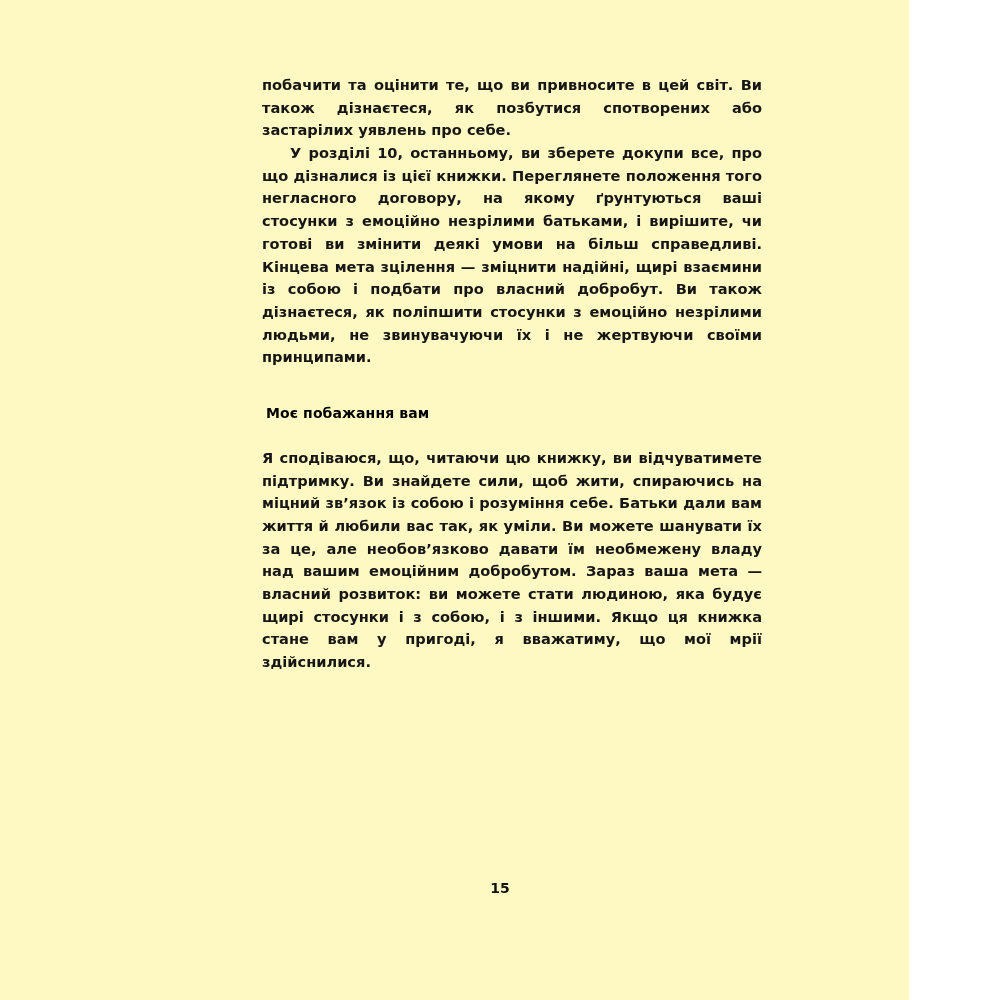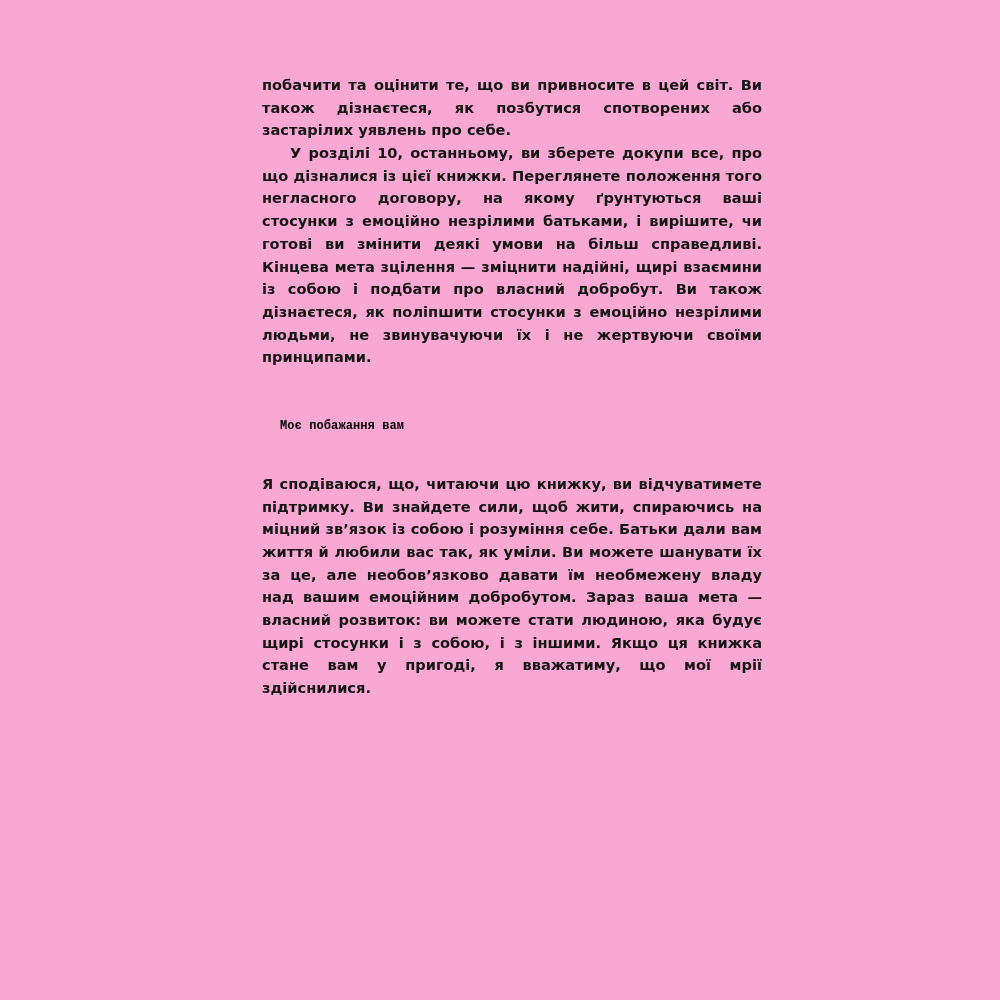--- a/index.html
+++ b/index.html
@@ -12,23 +12,23 @@
     height: 1000px;
     font-family: "DejaVu Sans", sans-serif;
     color: #000000;
     position: relative;
     overflow: hidden;
   }
   .page {
     position: absolute;
     left: 0;
     top: 0;
-    width: 1000px;
+    width: 909px;
     height: 1000px;
-    background: #f9a8d4;
+    background: #fef9c3;
   }
   .text-column {
     position: absolute;
     left: 262px;
     top: 74px;
     width: 500px;
   }
   p.body-par {
     margin: 0;
     font-size: 14.6px;
@@ -36,26 +36,25 @@
     text-align: justify;
     text-justify: inter-word;
     font-weight: 600;
     color: #161616;
     hyphens: manual;
   }
   p.indent {
     text-indent: 28px;
   }
   h2.section-heading {
-    margin: 18px;
-    font-size: 12px;
+    margin: 4px;
+    font-size: 14px;
     font-weight: 700;
     color: #000000;
     letter-spacing: 0.1px;
-    font-family: Liberation Mono, monospace;
   }
   .gap-before-heading { height: 32px; }
   .gap-after-heading { height: 22px; }
   .page-number {
     position: absolute;
     left: 0;
     top: 880px;
     width: 1000px;
     text-align: center;
     font-size: 14px;
@@ -77,13 +76,14 @@
     <div class="gap-before-heading"></div>
 
     <h2 class="section-heading">Моє побажання вам</h2>
 
     <div class="gap-after-heading"></div>
 
     <p class="body-par">Я сподіваюся, що, читаючи цю книжку, ви відчуватимете підтримку. Ви знайдете сили, щоб жити, спираючись на міцний зв’язок із собою і розуміння себе. Батьки дали вам життя й любили вас так, як уміли. Ви можете шанувати їх за це, але необов’язково давати їм необмежену владу над вашим емоційним добробутом. Зараз ваша мета — власний розвиток: ви можете стати людиною, яка будує щирі стосунки і з собою, і з іншими. Якщо ця книжка стане вам у пригоді, я вважатиму, що мої мрії здійснилися.</p>
 
   </div>
 
+  <div class="page-number">15</div>
 </div>
 
 </body></html>

